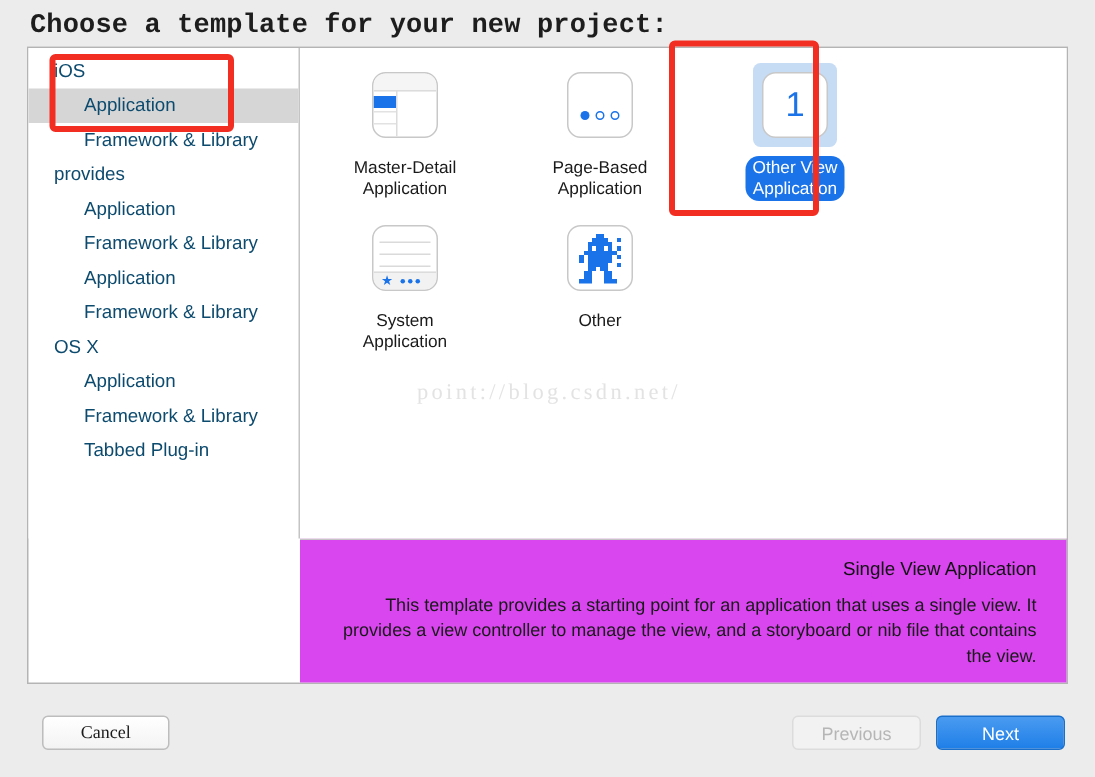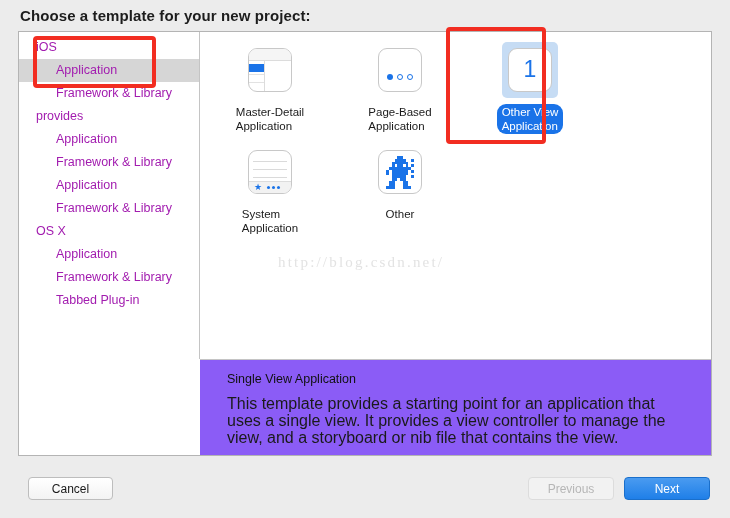--- a/index.html
+++ b/index.html
@@ -14,24 +14,25 @@
     -webkit-font-smoothing: antialiased;
     overflow: hidden;
     position: relative;
   }
 
   
   .prompt {
     position: absolute;
     left: 20px;
     top: 7px;
-    font-size: 15px;
+    font-size: 18px;
     font-weight: bold;
     color: #1d1d1d;
     letter-spacing: 0.1px;
+    font-family: Liberation Mono, monospace;
   }
 
   
   .content-frame {
     position: absolute;
     left: 18px;
     top: 31px;
     width: 694px;
     height: 425px;
     background: #ffffff;
@@ -53,21 +54,21 @@
     border-right: 1px solid #c4c4c4;
     box-sizing: border-box;
     padding-top: 4px;
     flex: 0 0 181px;
     position: relative;
   }
   .side-row {
     height: 23px;
     line-height: 23px;
     font-size: 12.5px;
-    color: #a21caf;
+    color: #0c4a6e;
     padding-left: 17px;
     white-space: nowrap;
     box-sizing: border-box;
   }
   .side-row.child {
     padding-left: 37px;
   }
   .side-row.selected {
     background: #d6d6d6;
   }
@@ -105,20 +106,21 @@
     justify-content: center;
     border-radius: 5px;
   }
   .tpl.selected .tpl-icon-wrap {
     background: #c6dcf4;
   }
   .tpl-label {
     margin-top: 6px;
     font-size: 11.5px;
     line-height: 14px;
+    text-align: center;
     color: #1a1a1a;
     padding: 1px 5px;
     border-radius: 9px;
     white-space: nowrap;
   }
   .tpl.selected .tpl-label {
     background: #1a73e8;
     color: #ffffff;
   }
 
@@ -251,32 +253,33 @@
     color: #e3e3e3;
     letter-spacing: 2.2px;
     white-space: nowrap;
     user-select: none;
   }
 
   
   .desc {
     flex: 0 0 96px;
     border-top: 1px solid #c4c4c4;
-    background: #8b5cf6;
+    background: #d946ef;
     margin-left: 181px;
     padding: 12px 20px 0 27px;
     box-sizing: border-box;
+    text-align: right;
   }
   .desc-title {
     font-size: 12.5px;
     color: #111111;
     margin-bottom: 9px;
   }
   .desc-body {
-    font-size: 16px;
+    font-size: 12px;
     line-height: 17px;
     color: #1a1a1a;
     max-width: 478px;
   }
 
   
   .footer {
     position: absolute;
     left: 0;
     top: 470px;
@@ -293,20 +296,21 @@
     justify-content: center;
     box-sizing: border-box;
     top: 7px;
   }
   .btn-cancel {
     left: 28px;
     width: 85px;
     background: linear-gradient(#ffffff, #f3f3f3);
     border: 1px solid #bdbdbd;
     color: #1a1a1a;
+    font-family: Liberation Serif, serif;
   }
   .btn-prev {
     left: 528px;
     width: 86px;
     background: #f2f2f2;
     border: 1px solid #dcdcdc;
     color: #b6b6b6;
   }
   .btn-next {
     left: 624px;
@@ -480,21 +484,21 @@
                   <rect x="2" y="11" width="1" height="1" fill="#1a73e8"></rect>
                   <rect x="6" y="11" width="1" height="1" fill="#1a73e8"></rect>
                   <rect x="7" y="11" width="1" height="1" fill="#1a73e8"></rect>
                   <rect x="8" y="11" width="1" height="1" fill="#1a73e8"></rect>
                 </svg>
               </div>
             </div>
             <div class="tpl-label"><span>Other</span></div>
           </div>
         </div>
-      <div class="watermark">http://blog.csdn.net/</div>
+      <div class="watermark">point://blog.csdn.net/</div>
     </div>
 
   </div>
 
   <div class="desc">
     <div class="desc-title">Single View Application</div>
     <div class="desc-body">This template provides a starting point for an application that uses a single view. It provides a view controller to manage the view, and a storyboard or nib file that contains the view.</div>
   </div>
 </div>
 

